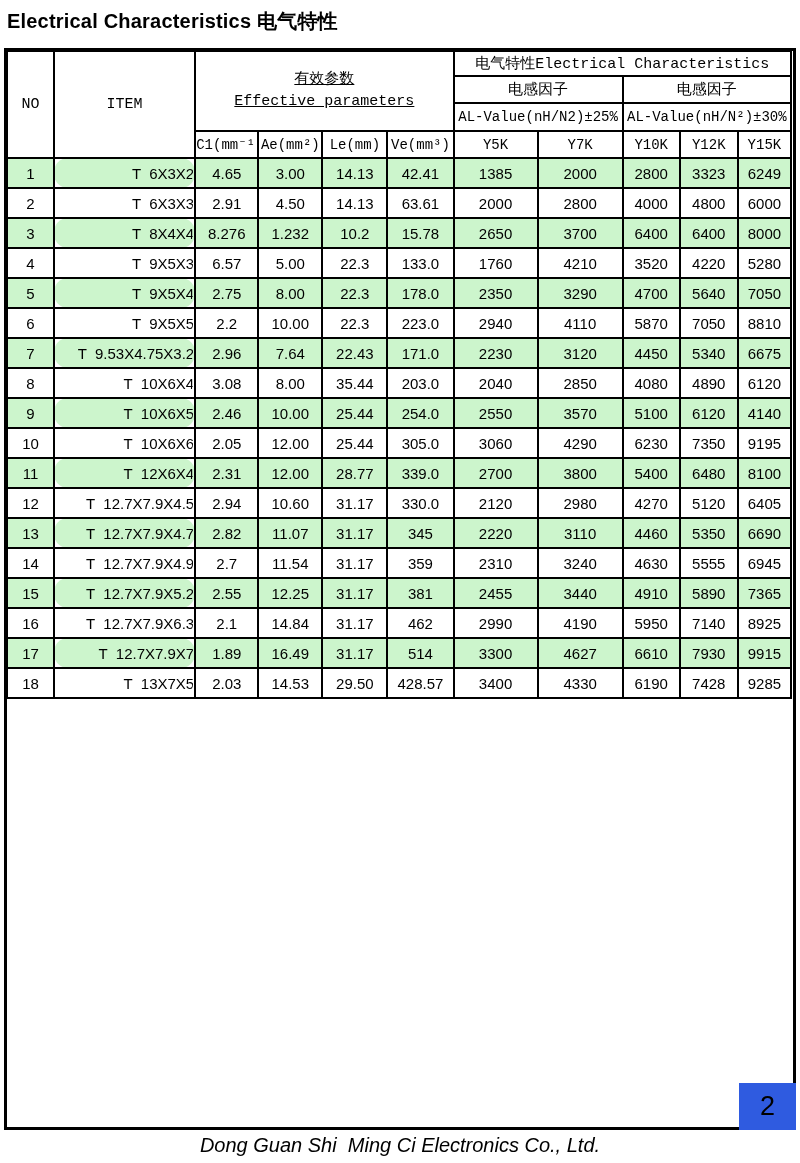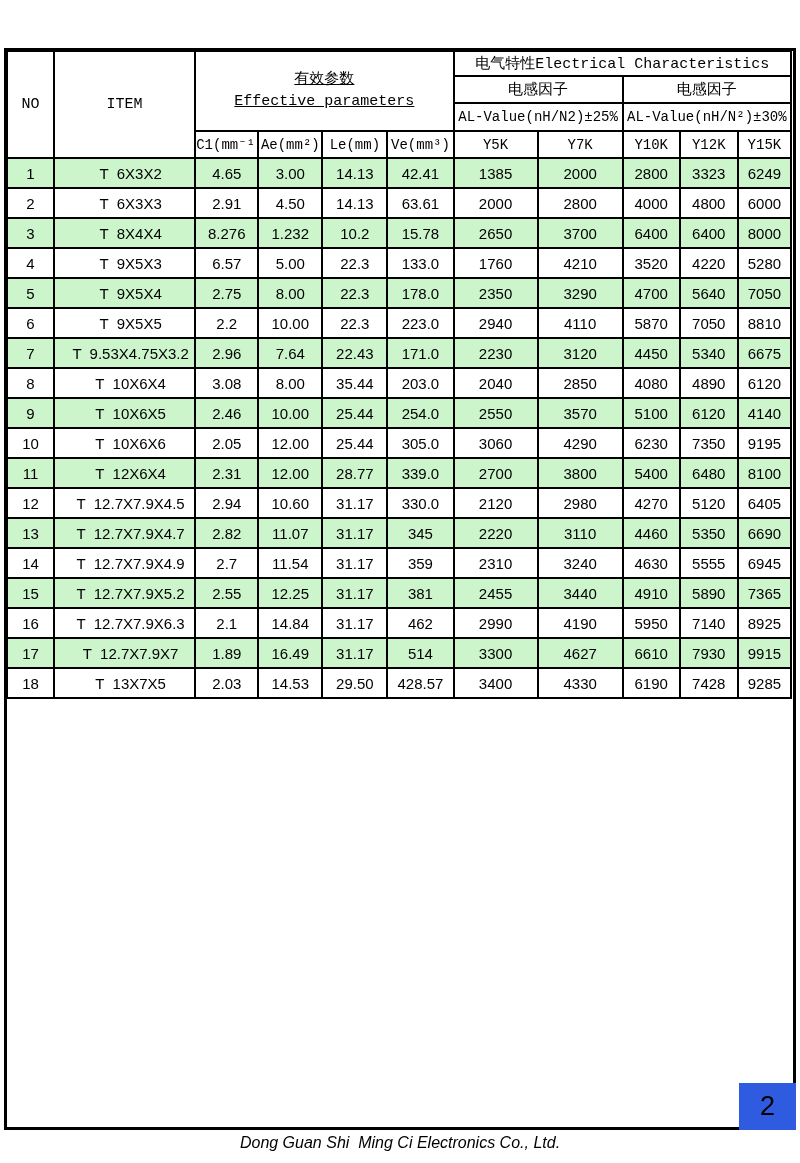--- a/index.html
+++ b/index.html
@@ -60,51 +60,53 @@
   .h-r1 { height: 25px; }
   .h-r2 { height: 27px; }
   .h-r3 { height: 28px; }
   .h-r4 { height: 27px; }
   .char-table td {
     font-family: "Liberation Sans", sans-serif;
     font-size: 15px;
     height: 28px;
   }
   .char-table td.item {
-    text-align: center;
+    text-align: right;
     padding-left: 12px;
+    border-radius: 14px;
   }
   tr.green td { background: var(--green, #ccf5cc); }
   tr.white td { background: #ffffff; }
   .page-badge {
     position: absolute;
     right: -3px; bottom: -3px;
     width: 57px; height: 47px;
     background: var(--blue, #2f5be0);
     display: flex;
     align-items: center;
     justify-content: center;
     font-size: 27px;
     color: #000;
   }
   .footer {
     position: absolute;
     left: 0; top: 1134px;
     width: 100%;
     text-align: center;
     font-style: italic;
-    font-size: 16px;
+    font-size: 20px;
     white-space: pre;
   }
 </style>
 </head>
 <body>
 
 <div class="page">
 
+  <div class="title">Electrical Characteristics 电气特性</div>
 
   <div class="frame">
 
     <table class="char-table">
       <colgroup>
         <col style="width:47px">
           <col style="width:141px">
           <col style="width:63px">
         <col style="width:64px">
           <col style="width:65px">

